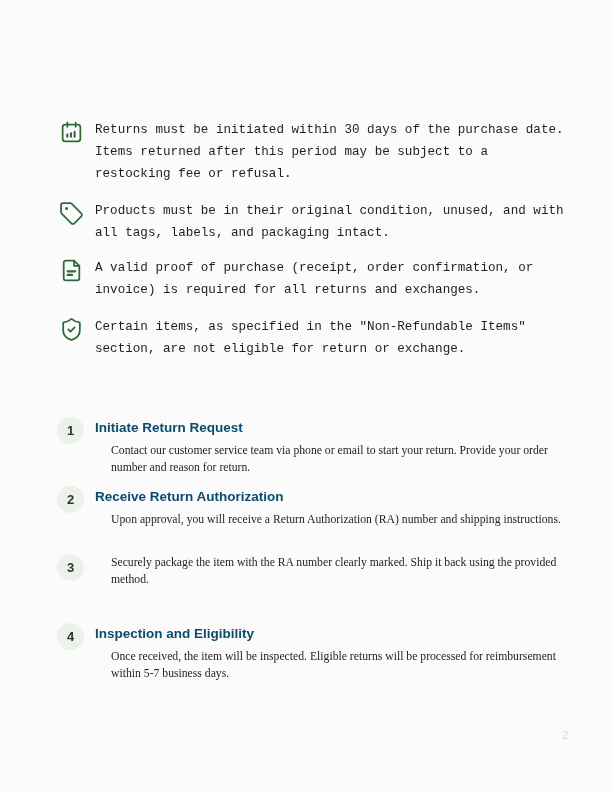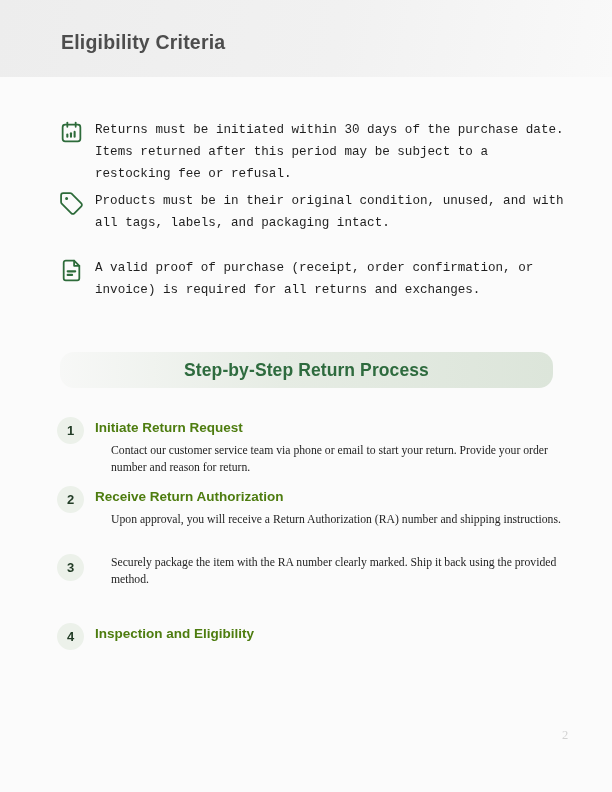--- a/index.html
+++ b/index.html
@@ -80,21 +80,21 @@
     align-items: center;
     justify-content: center;
     font-size: 13px;
     font-weight: 700;
     color: #223c26;
   }
   .step-body { flex: 1; max-width: 472px; }
   .step-title {
     font-size: 13.5px;
     font-weight: 700;
-    color: #4d7c0f;
+    color: #0c4a6e;
     line-height: 18px;
     margin-top: 2px;
     margin-bottom: 5px;
   }
   .step-desc {
     font-family: "Liberation Serif", serif;
     font-size: 11.7px;
     line-height: 17px;
     color: #1f1f1f;
     margin-left: 16px;
@@ -106,39 +106,36 @@
     font-size: 12.5px;
     color: #d2d2d2;
   }
   svg { display: block; }
 </style>
 </head>
 <body>
 
 <div class="page">
 
-  <div class="header-band">
-    <div class="page-title">Eligibility Criteria</div>
-  </div>
 
   <div class="elig-row" style="top:119px;">
     <span class="elig-icon">
       <svg width="25" height="25" viewBox="0 0 24 24" fill="none" stroke="#2d6b3a" stroke-width="1.7" stroke-linecap="round" stroke-linejoin="round">
         <rect x="3.5" y="4.5" width="17" height="16" rx="2.4"></rect>
         <line x1="8" y1="2.5" x2="8" y2="6.5"></line>
         <line x1="16" y1="2.5" x2="16" y2="6.5"></line>
         <line x1="8" y1="16" x2="8" y2="14" stroke-width="2"></line>
         <line x1="11.5" y1="16" x2="11.5" y2="12.7" stroke-width="2"></line>
         <line x1="15" y1="16" x2="15" y2="11.4" stroke-width="2"></line>
       </svg>
     </span>
     <div class="elig-text">Returns must be initiated within 30 days of the purchase date. Items returned after this period may be subject to a restocking fee or refusal.</div>
   </div>
 
-  <div class="elig-row" style="top:190px;">
+  <div class="elig-row" style="top:200px;">
     <span class="elig-icon">
       <svg width="25" height="25" viewBox="0 0 24 24" fill="none" stroke="#2d6b3a" stroke-width="1.7" stroke-linecap="round" stroke-linejoin="round">
         <path d="M12.1 2.6 21.4 11.9a2 2 0 0 1 0 2.83l-6.67 6.67a2 2 0 0 1-2.83 0L2.6 12.1A2 2 0 0 1 2 10.66V4a2 2 0 0 1 2-2h6.66a2 2 0 0 1 1.44.6Z"></path>
         <circle cx="7.3" cy="7.3" r="0.6" fill="#2d6b3a"></circle>
       </svg>
     </span>
     <div class="elig-text">Products must be in their original condition, unused, and with all tags, labels, and packaging intact.</div>
   </div>
 
   <div class="elig-row" style="top:257px;">
@@ -146,24 +143,30 @@
       <svg width="25" height="25" viewBox="0 0 24 24" fill="none" stroke="#2d6b3a" stroke-width="1.7" stroke-linecap="round" stroke-linejoin="round">
         <path d="M14.5 2.5H6.5a2 2 0 0 0-2 2v15a2 2 0 0 0 2 2h11a2 2 0 0 0 2-2V7.5Z"></path>
         <path d="M14.5 2.5V7.5h5"></path>
         <line x1="8.3" y1="12.8" x2="15.6" y2="12.8" stroke-width="2"></line>
         <line x1="8.3" y1="16.2" x2="12.6" y2="16.2" stroke-width="2"></line>
       </svg>
     </span>
     <div class="elig-text">A valid proof of purchase (receipt, order confirmation, or invoice) is required for all returns and exchanges.</div>
   </div>
 
+  <div class="elig-row" style="top:316px;">
+    <span class="elig-icon">
+      <svg width="25" height="25" viewBox="0 0 24 24" fill="none" stroke="#2d6b3a" stroke-width="1.7" stroke-linecap="round" stroke-linejoin="round">
+        <path d="M20 13c0 5-3.5 7.5-7.66 8.95a1 1 0 0 1-.67-.01C7.5 20.5 4 18 4 13V6a1 1 0 0 1 1-1c2 0 4.5-1.2 6.24-2.72a1.17 1.17 0 0 1 1.52 0C14.51 3.81 17 5 19 5a1 1 0 0 1 1 1z"></path>
+        <path d="m9 12 2 2 4-4"></path>
+      </svg>
+    </span>
+    <div class="elig-text">Certain items, as specified in the "Non-Refundable Items" section, are not eligible for return or exchange.</div>
+  </div>
 
-  <div class="section-banner">
-    <div class="section-heading">Step-by-Step Return Process</div>
-  </div>
 
   <div class="step-row" style="top:417px;">
     <div class="step-circle">1</div>
     <div class="step-body">
       <div class="step-title">Initiate Return Request</div>
       <div class="step-desc">Contact our customer service team via phone or email to start your return. Provide your order number and reason for return.</div>
     </div>
   </div>
 
   <div class="step-row" style="top:486px;">
@@ -178,18 +181,19 @@
     <div class="step-circle">3</div>
     <div class="step-body">
       <div class="step-desc">Securely package the item with the RA number clearly marked. Ship it back using the provided method.</div>
     </div>
   </div>
 
   <div class="step-row" style="top:623px;">
     <div class="step-circle">4</div>
     <div class="step-body">
       <div class="step-title">Inspection and Eligibility</div>
+      <div class="step-desc">Once received, the item will be inspected. Eligible returns will be processed for reimbursement within 5-7 business days.</div>
     </div>
   </div>
 
   <div class="page-number">2</div>
 
 </div>
 
 </body></html>

